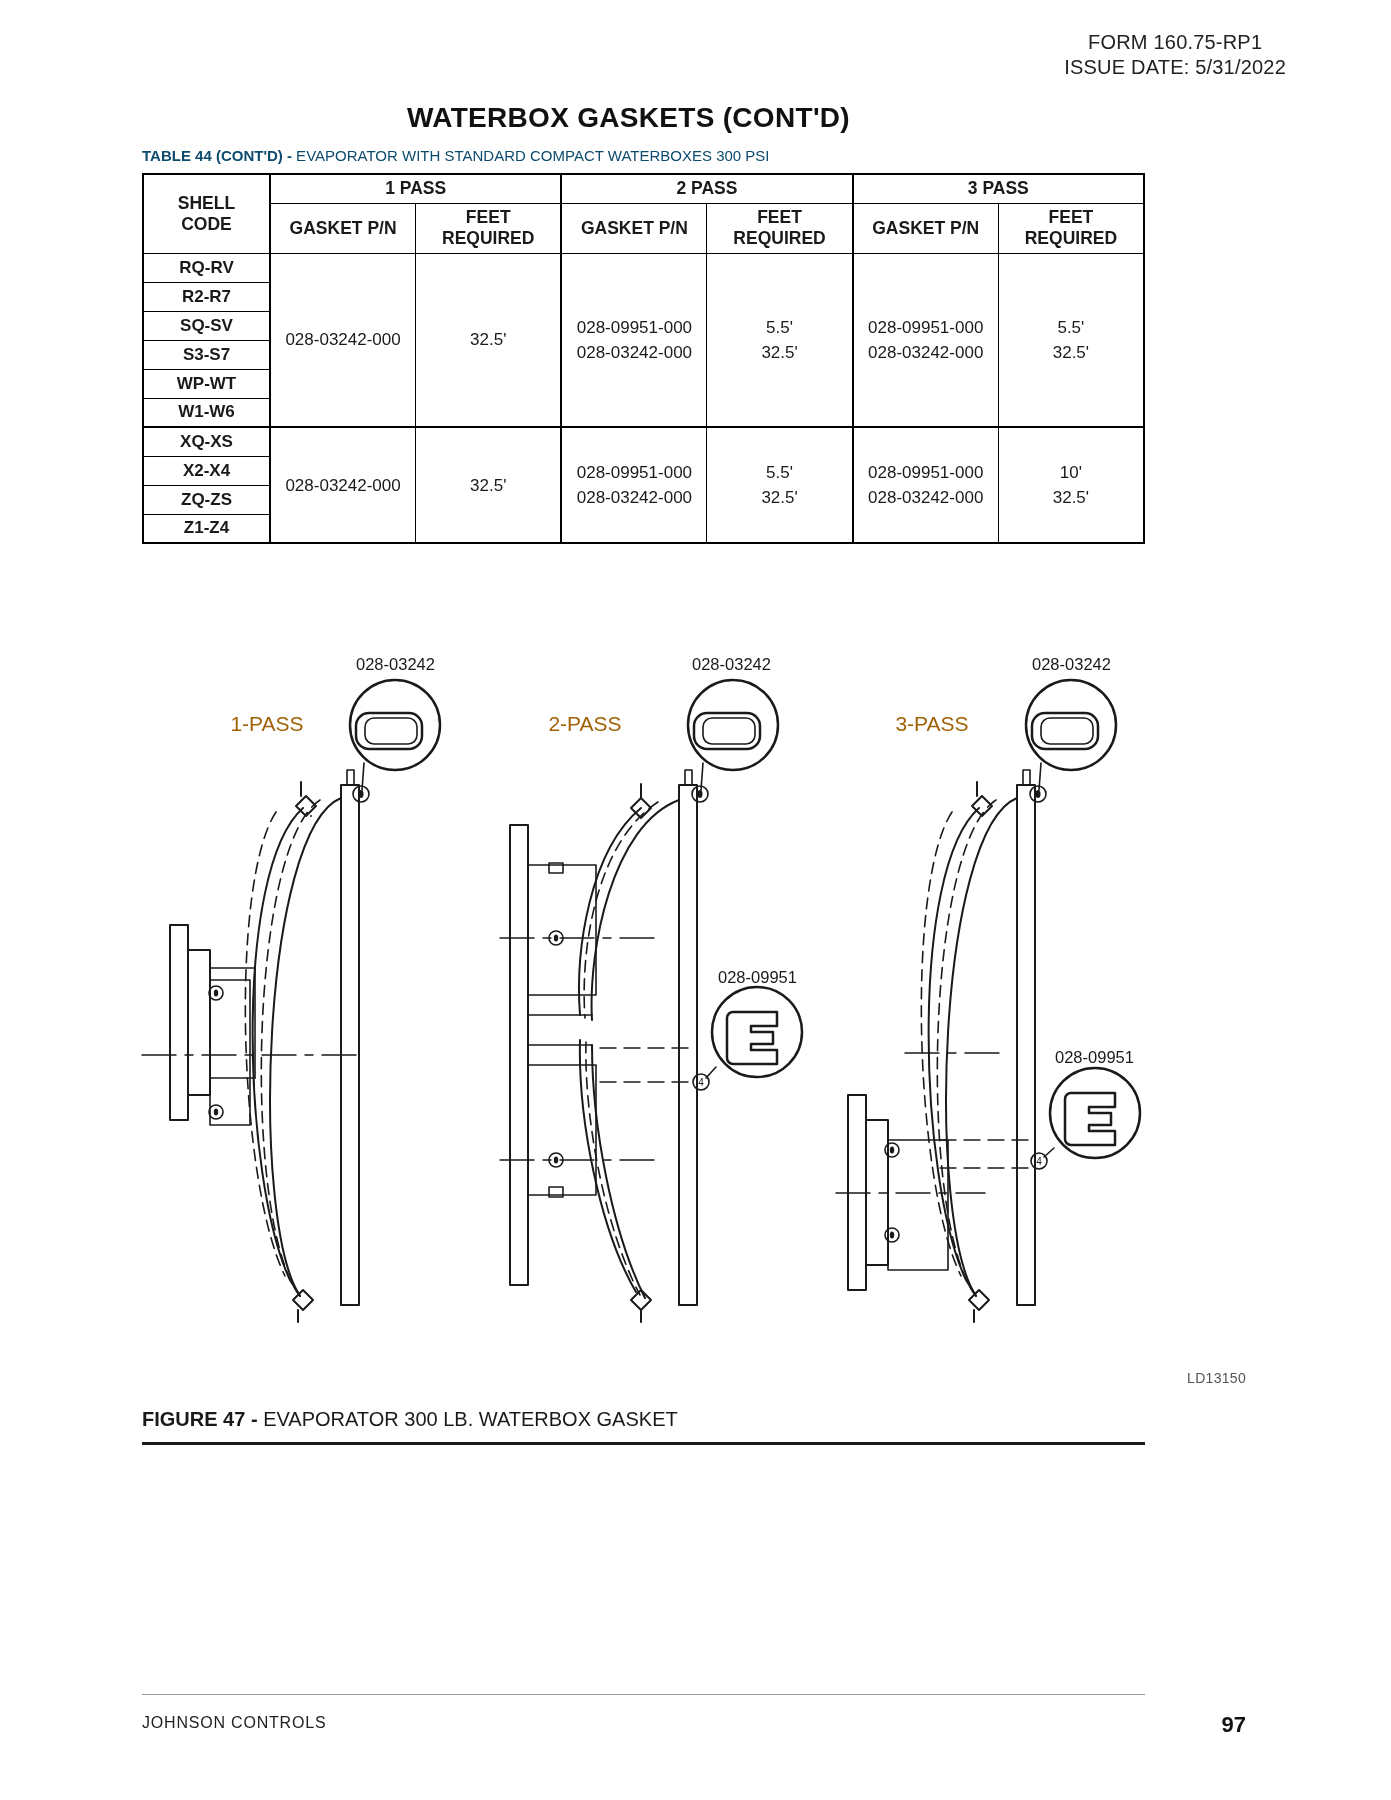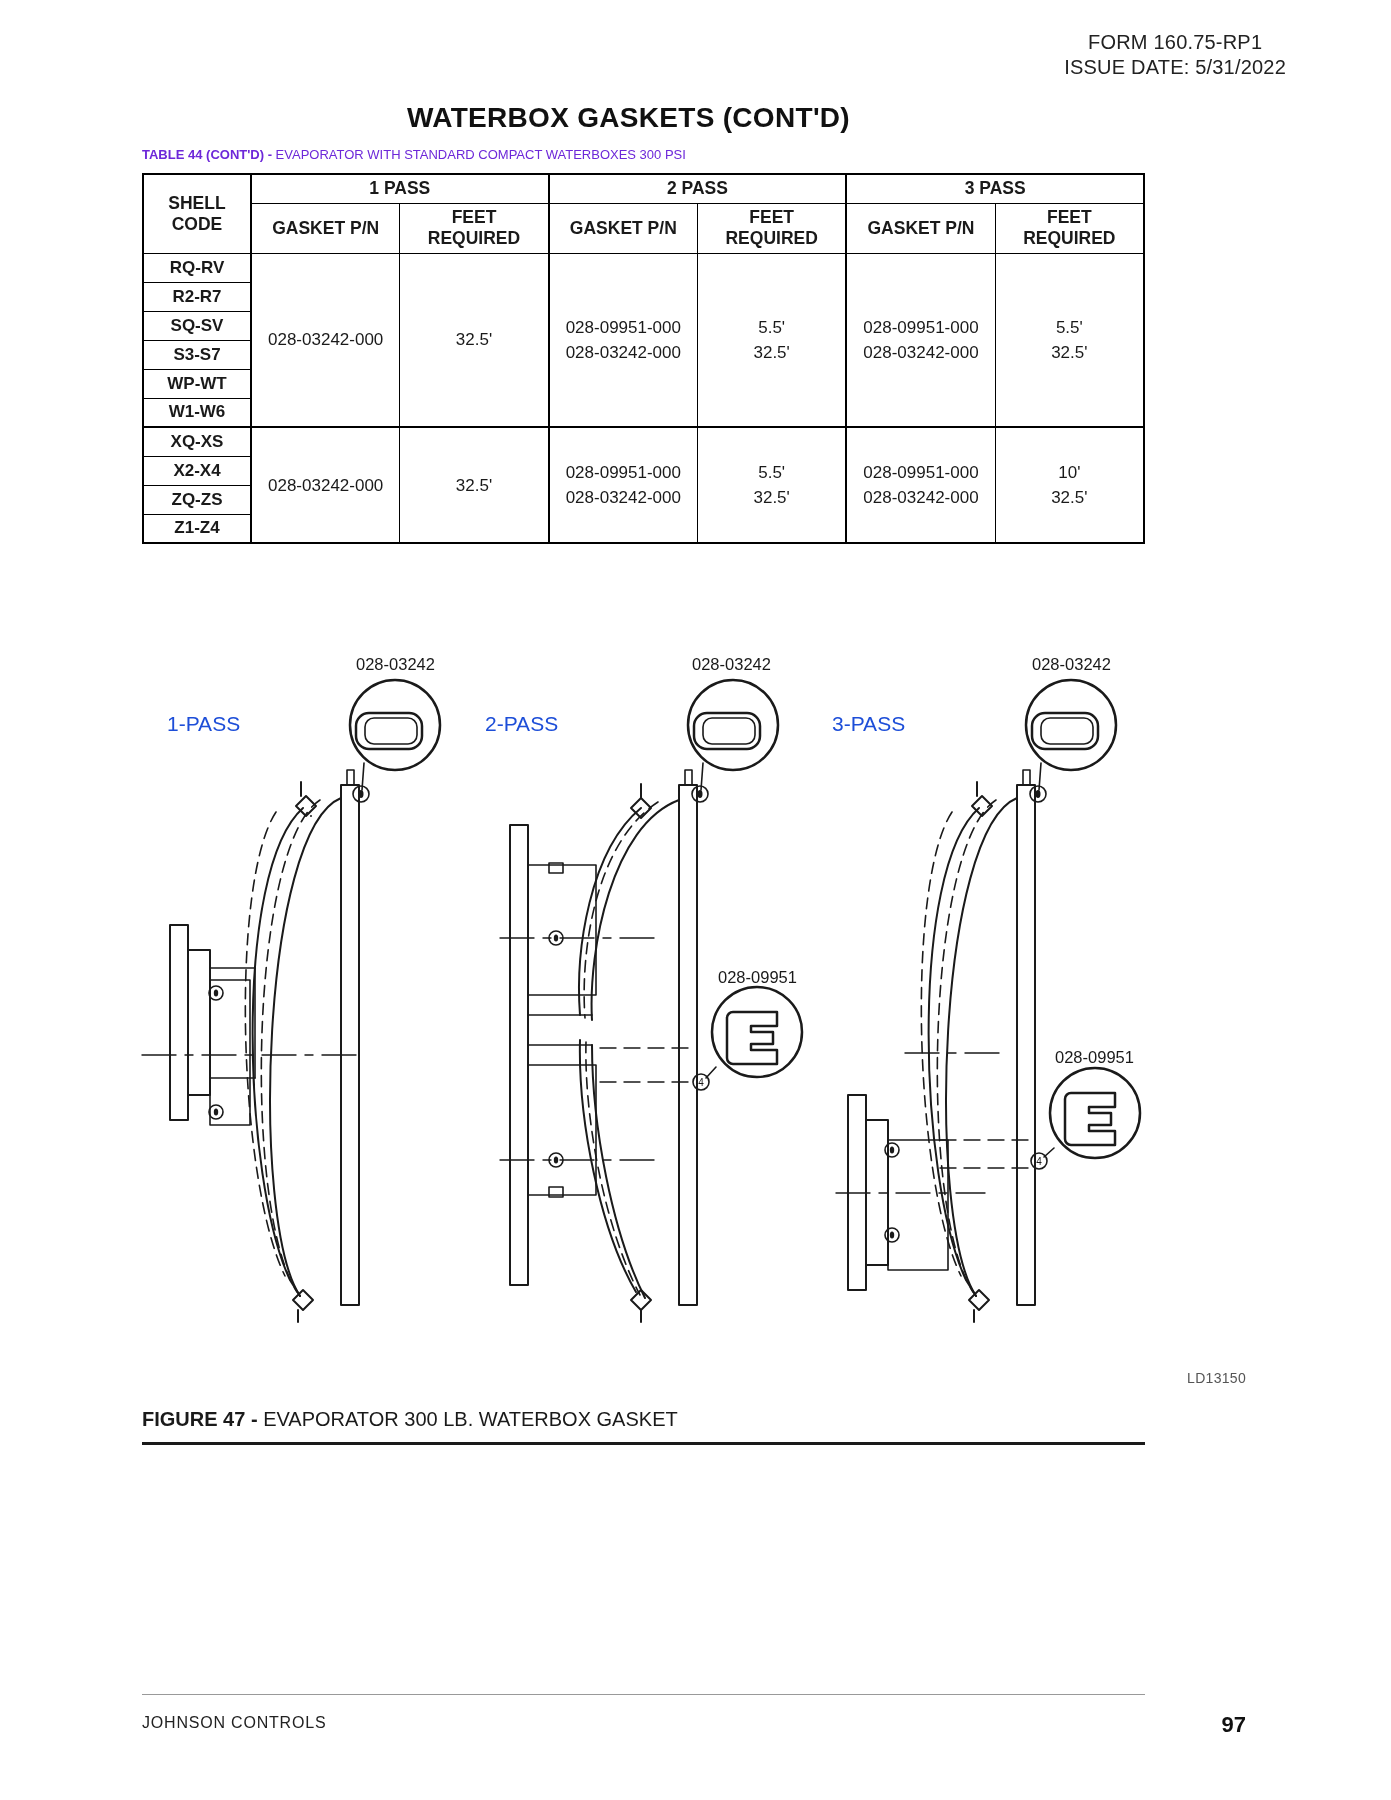--- a/index.html
+++ b/index.html
@@ -34,22 +34,22 @@
     font-size: 28px;
     font-weight: bold;
     letter-spacing: .3px;
     color: #111;
   }
 
   
   .table-caption {
     position: absolute;
     top: 147px; left: 142px;
-    font-size: 13px;
-    color: #6d28d9;
+    font-size: 15px;
+    color: #0c4a6e;
     white-space: nowrap;
   }
   .table-caption .tc-strong { font-weight: bold; }
 
   
   .tbl-wrap { position: absolute; top: 173px; left: 142px; width: 1003px; }
   table.gtbl {
     border-collapse: collapse;
     width: 1003px;
     table-layout: fixed;
@@ -60,21 +60,21 @@
     vertical-align: middle;
     padding: 0;
     font-size: 17px;
     color: #1a1a1a;
   }
   table.gtbl thead th {
     font-weight: bold;
     font-size: 17.5px;
     line-height: 21px;
   }
-  .col-shell { width: 108px; margin-left: 35px; }
+  .col-shell { width: 127px; margin-left: 35px; }
   .col-pn { width: 163px; }
   .col-ft  { width: 140px; }
 
   td.shell-cell {
     font-weight: bold;
     font-size: 17.5px;
     height: 29px;
   }
   td.data-cell { font-size: 17px; }
   td.data-cell .line { line-height: 25px; white-space: nowrap; }
@@ -94,21 +94,22 @@
   }
   .note b { font-weight: bold; }
 
   
   .figure-area { position: absolute; top: 620px; left: 0; width: 1107px; height: 790px; }
   .fig-svg { display: block; }
 
   .pass-label {
     position: absolute;
     font-size: 21px;
-    color: #1d4ed8;
+    color: #a16207;
+    text-align: center;
     width: 200px;
   }
   .pass-1 { top: 712px; left: 167px; }
   .pass-2 { top: 712px; left: 485px; }
   .pass-3 { top: 712px; left: 832px; }
 
   .callout-label {
     position: absolute;
     font-size: 16.5px;
     color: #1a1a1a;

